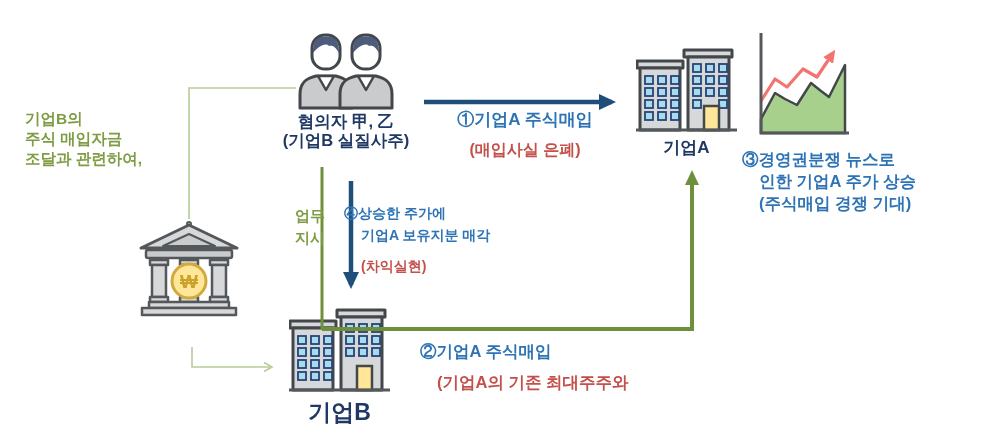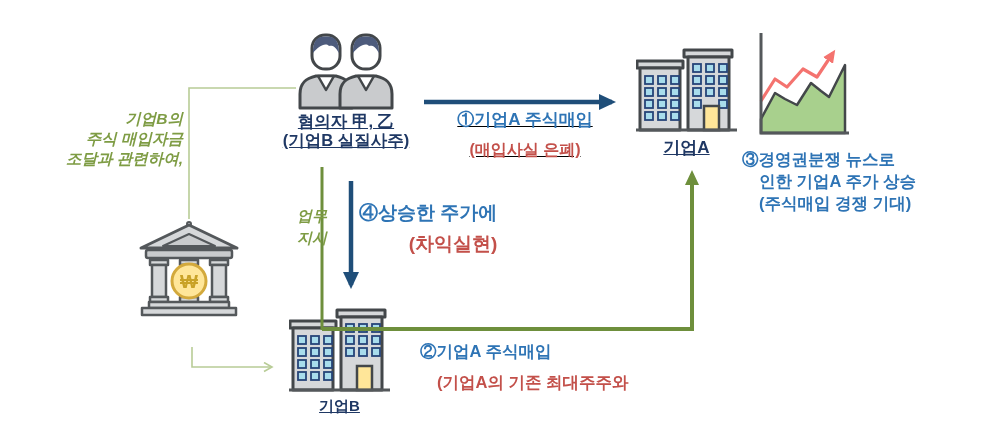--- a/index.html
+++ b/index.html
@@ -5,22 +5,22 @@
   html,body{margin:0;padding:0;background:#fff;}
   .canvas{position:relative;width:1003px;height:438px;background:#fff;overflow:hidden;
           font-family:"Liberation Sans",sans-serif;}
   .icon{position:absolute;}
   .conn{position:absolute;left:0;top:0;z-index:2;pointer-events:none;}
   .lbl{position:absolute;font-weight:bold;z-index:3;white-space:nowrap;}
   .dark{color:var(--dark-label,#1F3864);}
   .blue{color:var(--blue-text,#2E74B5);}
   .red{color:var(--red-text,#C3504A);margin-top:9px;}
   .green{color:var(--green-text,#7E9C44);}
-  .center{text-align:center;text-decoration:underline;}
-  .right{text-align:right;font-style:italic;}
+  .center{text-align:center;}
+  .right{}
   .ind{padding-left:17px;}
   
   .outline{stroke:#43474A;stroke-width:3;stroke-linejoin:round;}
   .thin{stroke:#43474A;stroke-width:2.5;stroke-linejoin:round;}
   .gray{fill:#D6D8DA;}
   .graydark{fill:#C9CBCD;}
   .win{fill:var(--window-blue,#A8DCEC);stroke:#264478;stroke-width:1.8;}
   .door{fill:var(--coin-yellow,#FBE49A);stroke:#43474A;stroke-width:2.5;}
   .bline{stroke:#54585B;stroke-linejoin:round;}
   .hair{fill:#4D5B7C;}
@@ -199,26 +199,27 @@
     <div>③경영권분쟁 뉴스로</div>
     <div class="ind">인한 기업A 주가 상승</div>
     <div class="ind">(주식매입 경쟁 기대)</div>
   </div>
 
   <div class="lbl green right" style="left:295px;top:205px;width:32px;font-size:15px;line-height:22px;">
     <div>업무</div>
     <div>지시</div>
   </div>
 
-  <div class="lbl" style="left:359px;top:202px;font-size:19px;line-height:22px;text-align:right;">
+  <div class="lbl" style="left:344px;top:202px;font-size:14px;line-height:22px;">
     <div class="blue">④상승한 주가에</div>
+    <div class="blue ind">기업A 보유지분 매각</div>
     <div class="red ind">(차익실현)</div>
   </div>
 
 
   <div class="lbl" style="left:420px;top:340px;font-size:16.5px;line-height:22px;">
     <div class="blue">②기업A 주식매입</div>
     <div class="red ind">(기업A의 기존 최대주주와</div>
   </div>
 
-  <div class="lbl dark center" style="left:289px;top:397px;width:101px;font-size:15px;">기업B</div>
+  <div class="lbl dark center" style="left:289px;top:397px;width:101px;font-size:23px;">기업B</div>
 
 </div>
 
 </body></html>

